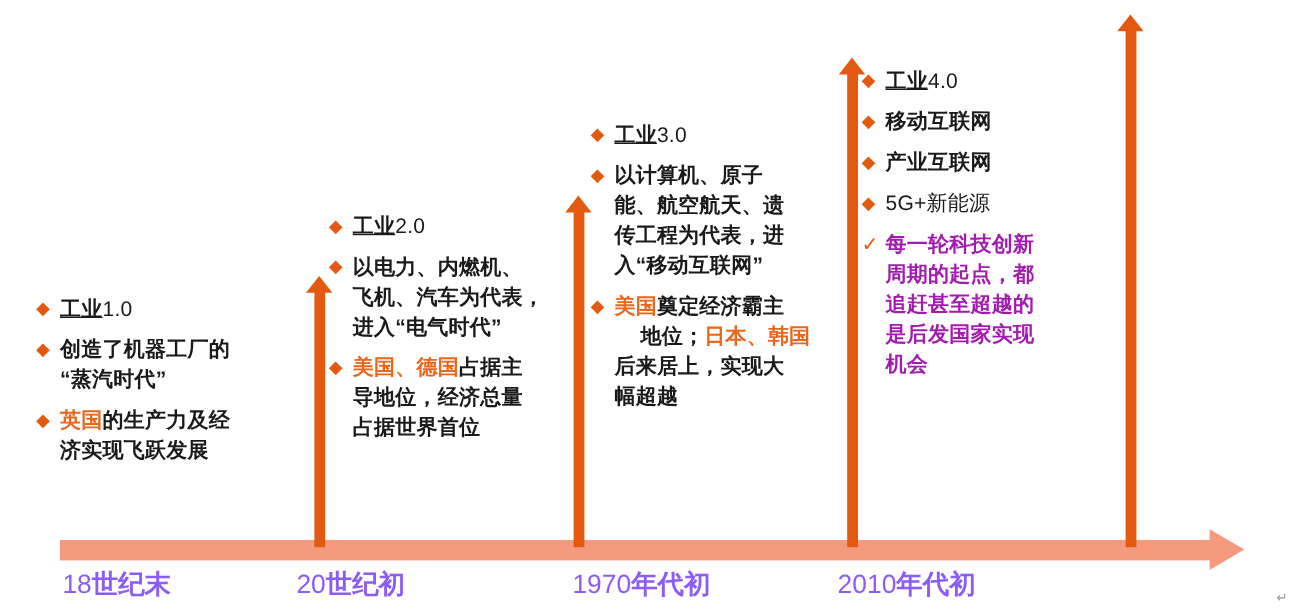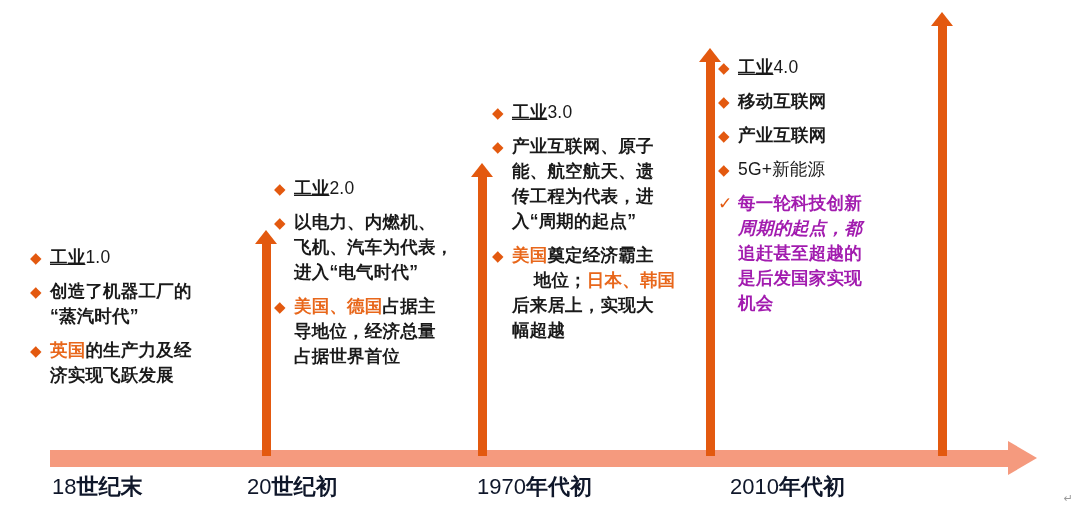--- a/index.html
+++ b/index.html
@@ -97,21 +97,21 @@
   }
   .bullet-row.accent .bullet-text {
     color: #a21caf;
   }
 
   
   .tick-label {
     position: absolute;
     top: 472px;
     font-size: 22px;
-    color: #0f172a;
+    color: #8b5cf6;
     white-space: nowrap;
   }
   .tick-label .num {
     font-weight: normal;
   }
   .tick-label .cn {
     font-weight: bold;
   }
 
   
@@ -190,33 +190,33 @@
     </div>
   </div>
 
   <div class="col" style="left:492px; top:100px; width:205px;">
     <div class="bullet-row">
       <span class="bullet-mark">◆</span>
       <span class="bullet-text"><span class="ul">工业</span><span class="lt">3.0</span></span>
     </div>
     <div class="bullet-row">
       <span class="bullet-mark">◆</span>
-      <span class="bullet-text"><span>产业互联网、原子</span></span>
+      <span class="bullet-text"><span>以计算机、原子</span></span>
     </div>
     <div class="bullet-row" style="margin-top:-9px;">
       <span class="bullet-mark"></span>
       <span class="bullet-text"><span>能、航空航天、遗</span></span>
     </div>
     <div class="bullet-row" style="margin-top:-9px;">
       <span class="bullet-mark"></span>
       <span class="bullet-text"><span>传工程为代表，进</span></span>
     </div>
     <div class="bullet-row" style="margin-top:-9px;">
       <span class="bullet-mark"></span>
-      <span class="bullet-text"><span>入“周期的起点”</span></span>
+      <span class="bullet-text"><span>入“移动互联网”</span></span>
     </div>
     <div class="bullet-row">
       <span class="bullet-mark">◆</span>
       <span class="bullet-text"><span class="hl">美国</span><span>奠定经济霸主</span></span>
     </div>
     <div class="bullet-row" style="margin-top:-9px;justify-content:center;">
       <span class="bullet-mark"></span>
       <span class="bullet-text"><span>地位；</span><span class="hl">日本、韩国</span></span>
     </div>
     <div class="bullet-row" style="margin-top:-9px;">
@@ -243,21 +243,21 @@
       <span class="bullet-text"><span>产业互联网</span></span>
     </div>
     <div class="bullet-row">
       <span class="bullet-mark">◆</span>
       <span class="bullet-text"><span class="lt">5G+新能源</span></span>
     </div>
     <div class="bullet-row accent" style="margin-top:2px;">
       <span class="bullet-mark check">✓</span>
       <span class="bullet-text"><span>每一轮科技创新</span></span>
     </div>
-    <div class="bullet-row accent" style="margin-top:-9px;font-style:italic;">
+    <div class="bullet-row accent" style="margin-top:-9px;">
       <span class="bullet-mark"></span>
       <span class="bullet-text"><span>周期的起点，都</span></span>
     </div>
     <div class="bullet-row accent" style="margin-top:-9px;">
       <span class="bullet-mark"></span>
       <span class="bullet-text"><span>追赶甚至超越的</span></span>
     </div>
     <div class="bullet-row accent" style="margin-top:-9px;">
       <span class="bullet-mark"></span>
       <span class="bullet-text"><span>是后发国家实现</span></span>
@@ -270,19 +270,19 @@
 
   <div class="tick-label" style="left:52px;">
     <span class="num">18</span><span class="cn">世纪末</span>
   </div>
   <div class="tick-label" style="left:247px;">
     <span class="num">20</span><span class="cn">世纪初</span>
   </div>
   <div class="tick-label" style="left:477px;">
     <span class="num">1970</span><span class="cn">年代初</span>
   </div>
-  <div class="tick-label" style="left:730px;">
+  <div class="tick-label" style="left:698px;">
     <span class="num">2010</span><span class="cn">年代初</span>
   </div>
 
   <div class="artifact">↵</div>
 
 </div>
 
 </body></html>

